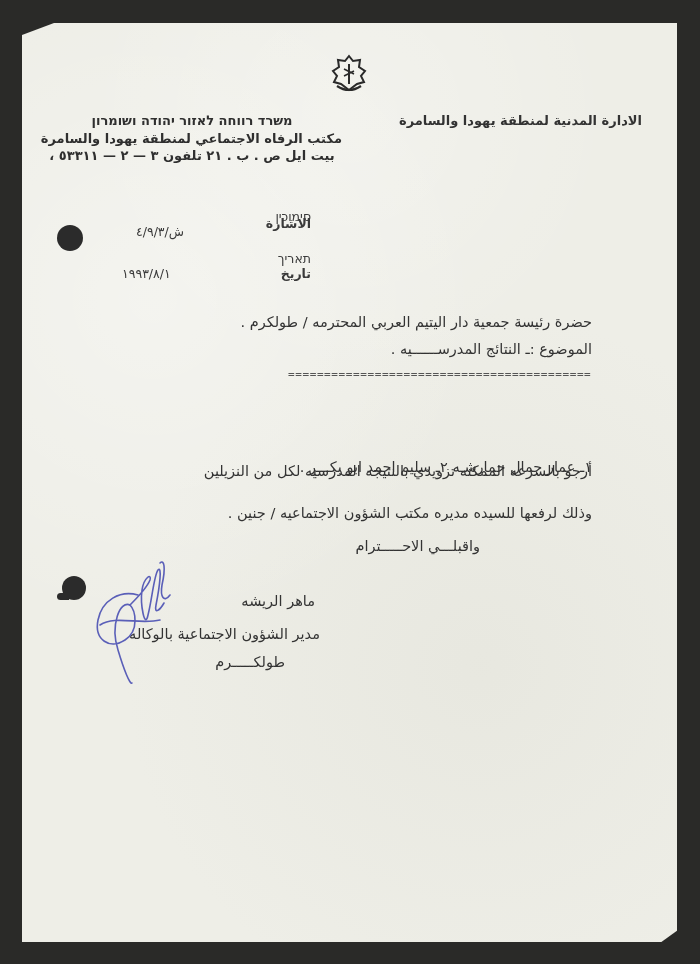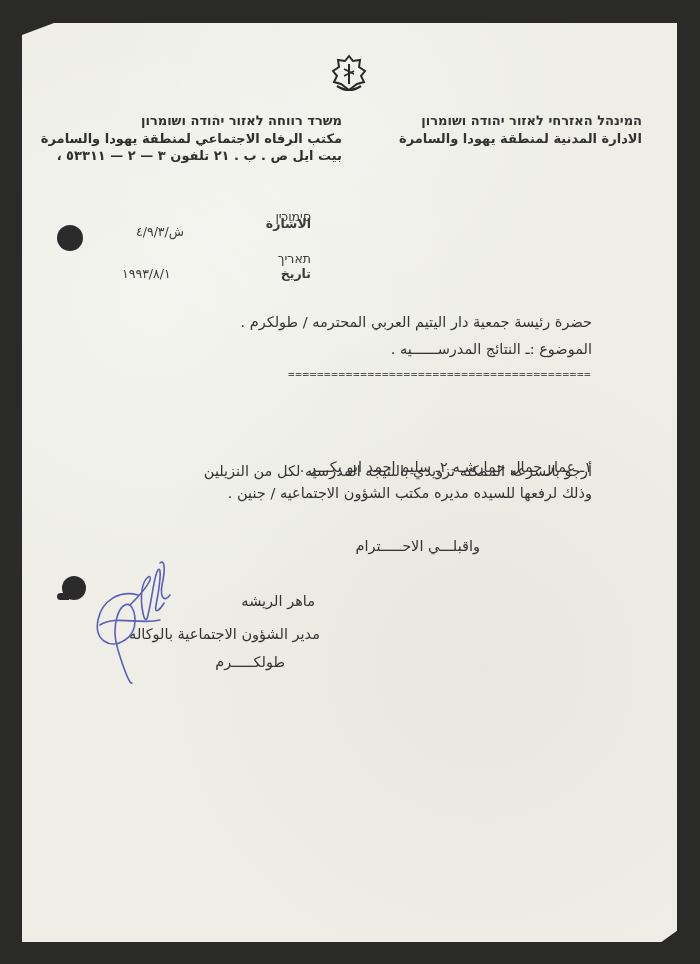--- a/index.html
+++ b/index.html
@@ -37,21 +37,21 @@
     .emblem {
       position: absolute; left: 327px; top: 52px; width: 44px; height: 44px;
     }
     .hdr-right {
       right: 58px; top: 112px; text-align: right;
       font-family: "DejaVu Sans", sans-serif;
       font-weight: bold; font-size: 13px; line-height: 18px;
       color: #333;
     }
     .hdr-left {
-      left: 42px; top: 112px; width: 300px; 
+      left: 42px; top: 112px; width: 300px; text-align: center;
       font-weight: bold; font-size: 13px; line-height: 17.5px;
       color: #2f2f2f;
     }
     .meta {
       font-size: 12.5px; line-height: 15px; color: #3a3a3a; text-align: right;
     }
     .meta-val { font-size: 12.5px; color: #3a3a3a; }
     .body-text {
       font-family: "DejaVu Sans", sans-serif;
       font-size: 14.5px; color: #333; text-align: right;
@@ -77,21 +77,20 @@
 <div class="hole" style="left:57px;top:593px;width:12px;height:7px;border-radius:6px 0 0 6px;"></div>
 
 <svg class="emblem" viewBox="0 0 44 44">
   <path d="M22 4 L26 9 L33 8 L32 15 L38 19 L34 24 L37 30 L30 32 L22 38 L14 32 L7 30 L10 24 L6 19 L12 15 L11 8 L18 9 Z" fill="none" stroke="#2a2a2a" stroke-width="2"></path>
   <path d="M22 12 L22 32" stroke="#2a2a2a" stroke-width="2"></path>
   <path d="M17 17 L27 22 M17 24 L27 19" stroke="#2a2a2a" stroke-width="1.6"></path>
   <path d="M10 34 Q22 42 34 34" fill="none" stroke="#2a2a2a" stroke-width="2.2"></path>
 </svg>
 
 <div class="abs hdr-right rtl">
-  <div>המינהל האזרחי לאזור יהודה ושומרון</div>
   <div>الادارة المدنية لمنطقة يهودا والسامرة</div>
 </div>
 
 <div class="abs hdr-left rtl">
   <div>משרד רווחה לאזור יהודה ושומרון</div>
   <div>مكتب الرفاه الاجتماعي لمنطقة يهودا والسامرة</div>
   <div>بيت ايل ص . ب . ٢١ تلفون ٣ — ٢ — ٥٣٣١١ ،</div>
 </div>
 
 <div class="abs meta rtl" style="right:389px;top:209px;">סימוכין</div>
@@ -101,21 +100,21 @@
 <div class="abs meta rtl" style="right:389px;top:251px;">תאריך</div>
 <div class="abs meta rtl" style="right:389px;top:266px;font-weight:bold;">تاريخ</div>
 <div class="abs meta-val rtl" style="left:122px;top:266px;">١٩٩٣/٨/١</div>
 
 <div class="abs body-text rtl" style="right:108px;top:314px;margin-left:44px;">حضرة رئيسة جمعية دار اليتيم العربي المحترمه / طولكرم .</div>
 <div class="abs body-text rtl" style="right:108px;top:341px;">الموضوع :ـ النتائج المدرسـ‍ـــــيه .</div>
 <div class="abs rule" style="left:288px;top:368px;">==========================================</div>
 
 <div class="abs body-text rtl" style="right:108px;top:432px;margin-top:31px;">أرجو بالسرعه الممكنه تزويدي بالنتيجه المدرسيه لكل من النزيلين</div>
 <div class="abs body-text rtl" style="right:108px;top:459px;">١ـ عمار جمال حمارشـه   ٢ـ سليم احمد ابو بكـــر .</div>
-<div class="abs body-text rtl" style="right:108px;top:485px;text-align:center;">وذلك لرفعها للسيده مديره مكتب الشؤون الاجتماعيه / جنين .</div>
+<div class="abs body-text rtl" style="right:108px;top:505px;text-align:center;">وذلك لرفعها للسيده مديره مكتب الشؤون الاجتماعيه / جنين .</div>
 
 <div class="abs body-text rtl" style="right:220px;top:538px;">واقبلـــي الاحـــــترام</div>
 
 <div class="abs body-text rtl" style="right:385px;top:593px;">ماهر الريشه</div>
 <div class="abs body-text rtl" style="right:380px;top:626px;">مدير الشؤون الاجتماعية بالوكاله</div>
 <div class="abs body-text rtl" style="right:415px;top:654px;">طولكـــــرم</div>
 
 <svg class="abs" style="left:90px;top:555px;" width="90" height="140" viewBox="0 0 90 140">
   <g fill="none" stroke="#5a5fb8" stroke-width="1.6" stroke-linecap="round">
     <path d="M48 40 C30 35 12 45 8 65 C4 85 20 95 35 85 C50 75 45 55 40 50 C30 45 20 70 28 95 C34 115 40 130 42 128"></path>

